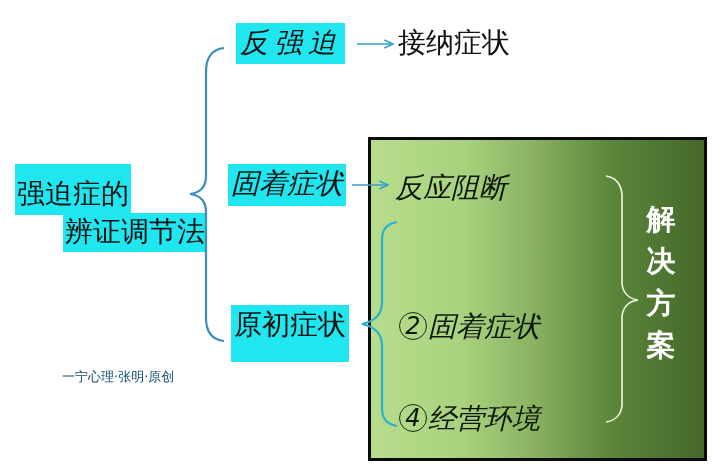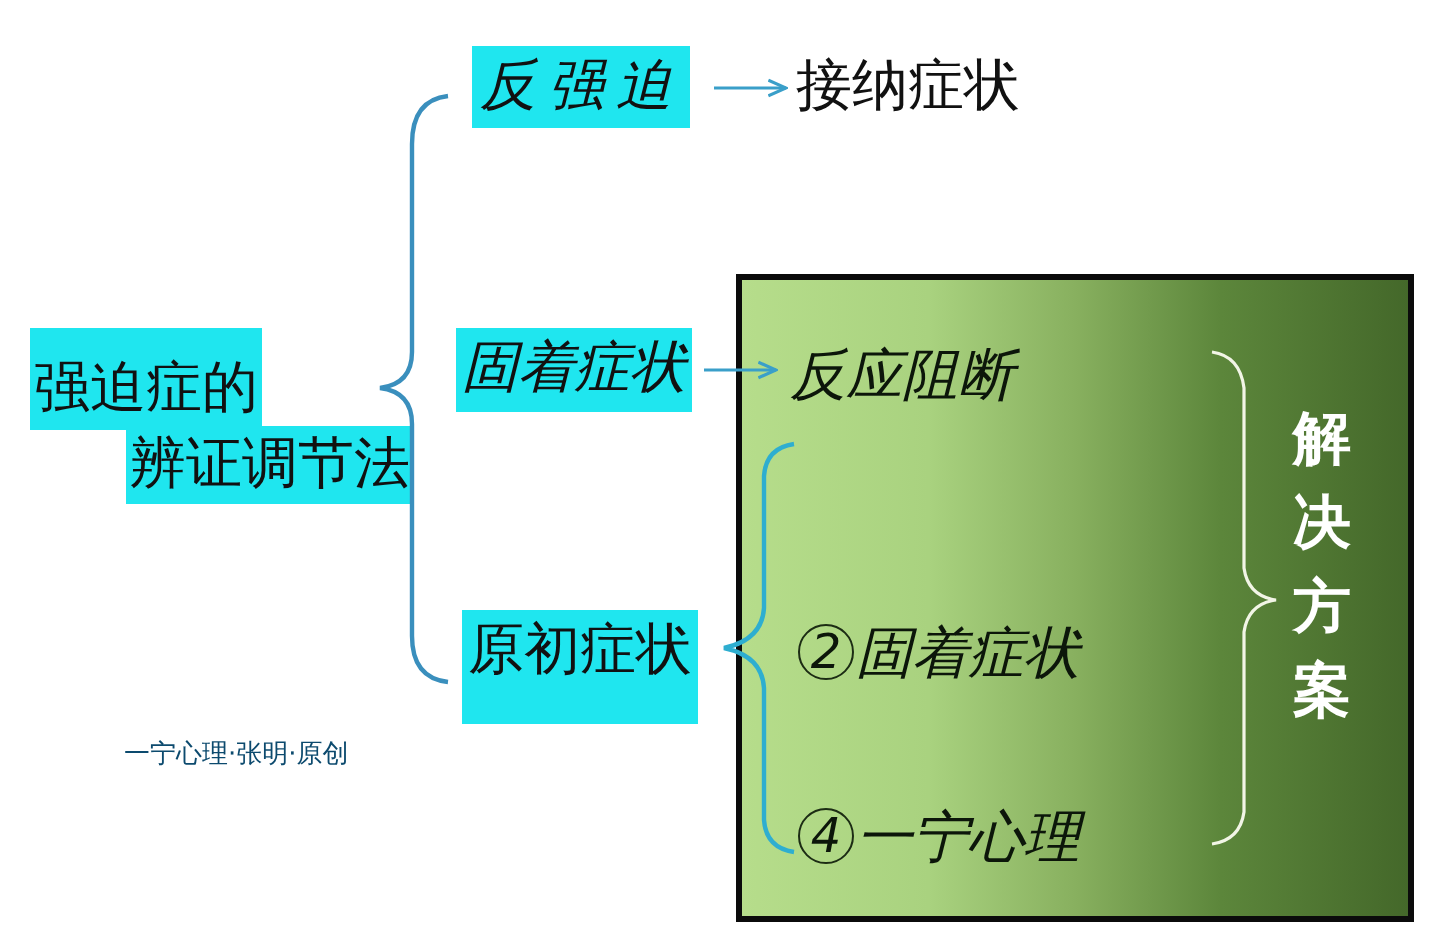--- a/index.html
+++ b/index.html
@@ -35,21 +35,21 @@
 <div class="abs hl t28 fixed">固着症状</div>
 <div class="abs hl t28 orig">原初症状</div>
 
 <div class="abs green-box">
   <div class="gb-item" style="left:24px; top:34px;">反应阻断</div>
 
   <div class="gb-item" style="left:28px; top:172px;">
     <span class="circ">2</span><span>固着症状</span>
   </div>
   <div class="gb-item" style="left:28px; top:264px;">
-    <span class="circ">4</span><span>一宁心理</span>
+    <span class="circ">4</span><span>经营环境</span>
   </div>
 
   <div class="solution">
     <div>解</div>
     <div>决</div>
     <div>方</div>
     <div>案</div>
   </div>
 </div>
 

